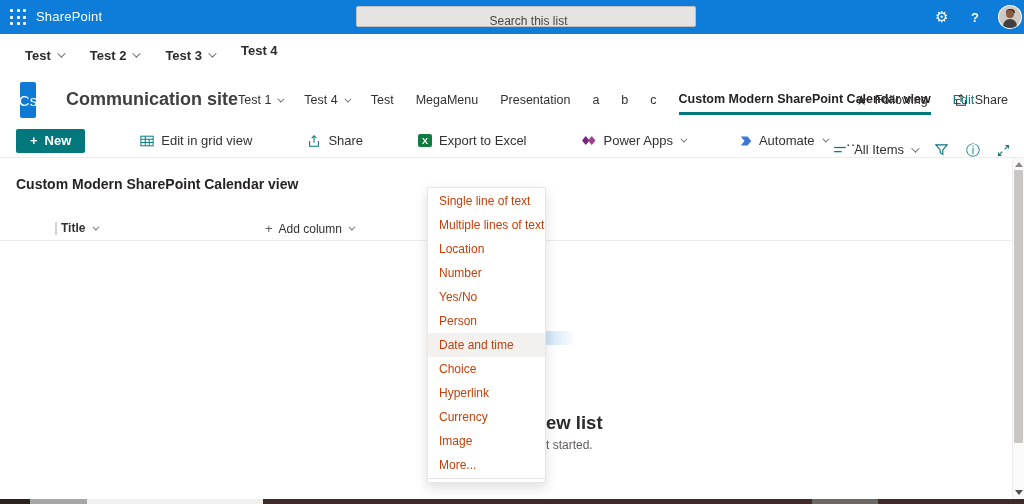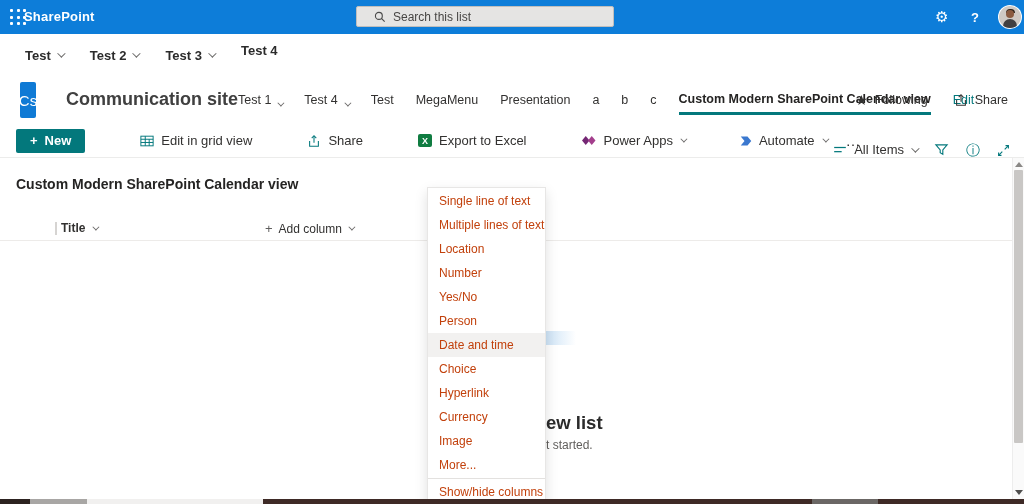--- a/index.html
+++ b/index.html
@@ -3,22 +3,22 @@
 <meta charset="utf-8">
 <style>
   * { margin:0; padding:0; box-sizing:border-box; }
   body { font-family:"Liberation Sans", sans-serif; background:#fff; }
   .stage { position:relative; width:1024px; height:504px; overflow:hidden; background:#fff; }
 
   
   .suitebar { position:absolute; left:0; top:0; width:1024px; height:34px; background:#0d7dd9; display:flex; align-items:center; }
   .waffle { position:absolute; left:10px; top:9px; width:17px; height:17px; display:grid; grid-template-columns:repeat(3,1fr); gap:3px; cursor:pointer; }
   .waffle i { width:3px; height:3px; background:#fff; border-radius:1px; }
-  .appname { position:absolute; left:24px; top:9px; color:#fff; font-size:13px; font-weight:700; letter-spacing:.2px; }
-  .searchbox { position:absolute; left:356px; top:6px; width:258px; height:21px; background:#e5e4e3; border:1px solid #bfbebd; border-radius:2px; display:flex; align-items:center; padding-left:17px; gap:7px; }
+  .appname { position:absolute; left:36px; top:9px; color:#fff; font-size:13px; font-weight:400; letter-spacing:.2px; }
+  .searchbox { position:absolute; left:356px; top:6px; width:340px; height:21px; background:#e5e4e3; border:1px solid #bfbebd; border-radius:2px; display:flex; align-items:center; padding-left:5px; gap:7px;flex-direction:column; }
   .searchbox span { font-size:12px; color:#484644; }
   .sb-icn { position:absolute; top:8px; color:#fff; font-size:15px; cursor:pointer; }
   .gear { left:935px; }
   .help { left:971px; font-size:13px; font-weight:600; top:10px; }
   .avatar { position:absolute; left:998px; top:5px; width:24px; height:24px; border-radius:50%; background:#fff; cursor:pointer; }
   .avatar .ph { position:absolute; left:1px; top:1px; width:22px; height:22px; border-radius:50%; background:#cfc9c3; overflow:hidden; }
   .avatar .head { position:absolute; left:7px; top:4px; width:8px; height:8px; border-radius:50%; background:#8a5a3f; }
   .avatar .hair { position:absolute; left:6.5px; top:2.5px; width:9px; height:4px; border-radius:4px 4px 0 0; background:#2e241d; }
   .avatar .body { position:absolute; left:4px; top:13px; width:14px; height:9px; border-radius:7px 7px 0 0; background:#413f40; }
 
@@ -26,21 +26,21 @@
   .hubnav { position:absolute; left:0; top:34px; width:1024px; height:42px; background:#fff; display:flex; align-items:center; padding-left:25px; gap:27px; }
   .hubitem { display:flex; align-items:center; gap:6px; font-size:13px; font-weight:700; color:#2b2b2b; cursor:pointer; }
   .hubitem.raised { transform:translateY(-5px); }
   .chev { width:6px; height:6px; border-right:1.4px solid #6b6a69; border-bottom:1.4px solid #6b6a69; transform:rotate(45deg) translateY(-2px); display:inline-block; }
 
   
   .siteheader { position:absolute; left:0; top:76px; width:1024px; height:48px; background:#fff; }
   .sitelogo { position:absolute; left:20px; top:6px; width:16px; height:36px; background:#0f7ad5; color:#fff; font-size:15px; display:flex; align-items:center; justify-content:center; border-radius:2px; cursor:pointer; }
   .sitetitle { position:absolute; left:66px; top:13px; font-size:18px; font-weight:700; color:#404040; cursor:pointer; }
   .sitenav { position:absolute; left:238px; top:0; height:48px; display:flex; align-items:center; gap:22px; }
-  .navlink { font-size:12.5px; color:#323130; display:flex; align-items:flex-end; gap:6px; cursor:pointer; white-space:nowrap; }
+  .navlink { font-size:12.5px; color:#323130; display:flex; align-items:center; gap:6px; cursor:pointer; white-space:nowrap; }
   .navlink .chev { width:5px; height:5px; }
   .navsel { position:relative; font-size:12.5px; font-weight:700; color:#252423; cursor:pointer; padding-bottom:2px; }
   .navsel::after { content:""; position:absolute; left:0; right:0; bottom:-7px; height:3px; background:#03787c; }
   .navedit { font-size:12.5px; color:#03787c; cursor:pointer; }
   .hdr-right { position:absolute; right:16px; top:0; height:48px; display:flex; align-items:center; gap:26px; }
   .hdr-act { display:flex; align-items:center; gap:7px; font-size:12.5px; color:#323130; cursor:pointer; }
   .star { font-size:14px; color:#323130; line-height:1; }
 
   
   .cmdbar { position:absolute; left:0; top:124px; width:1024px; height:34px; background:#fff; border-bottom:1px solid #ececeb; }
@@ -286,21 +286,20 @@
     <div class="mi">Number</div>
     <div class="mi">Yes/No</div>
     <div class="mi">Person</div>
     <div class="mi hl">Date and time</div>
     <div class="mi">Choice</div>
     <div class="mi">Hyperlink</div>
     <div class="mi">Currency</div>
     <div class="mi">Image</div>
     <div class="mi">More...</div>
     <div class="mdiv"></div>
-    <div class="mi">Show/hide columns</div>
   </div>
 
   <div class="vscroll">
     <div class="varrow va-up"></div>
     <div class="vthumb"></div>
     <div class="varrow va-dn"></div>
   </div>
 
   <div class="bstrip" style="left:0; width:30px; background:#2c2220;"></div>
   <div class="bstrip" style="left:30px; width:57px; background:#a8a6a4;"></div>

